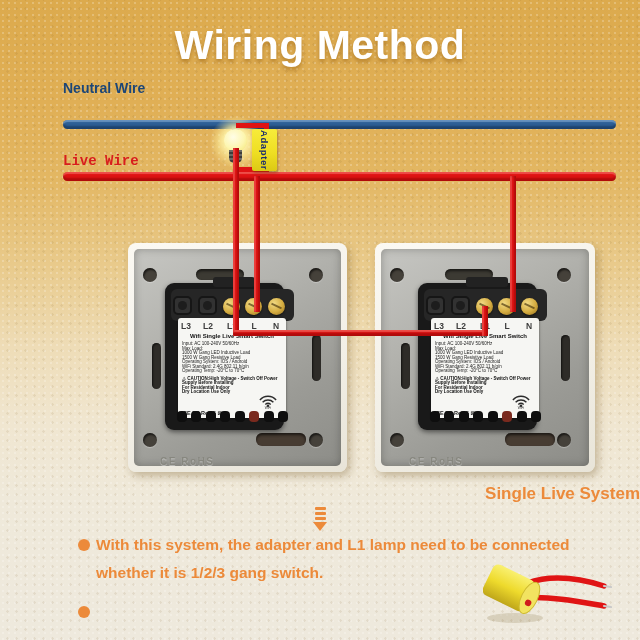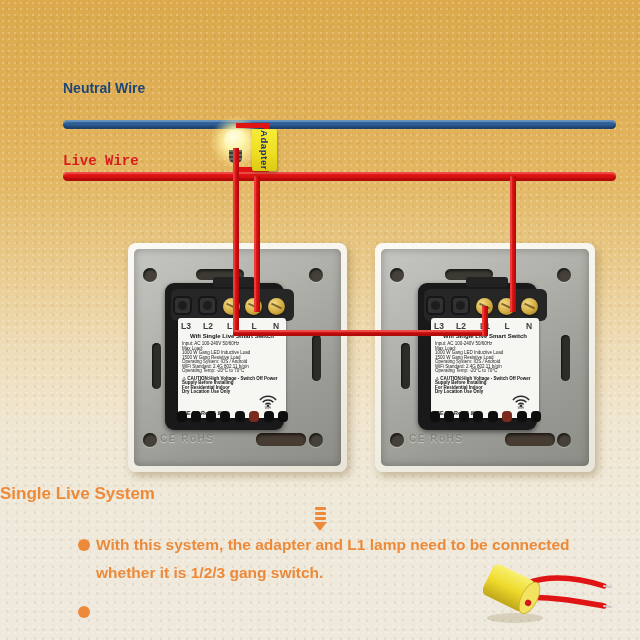--- a/index.html
+++ b/index.html
@@ -61,39 +61,40 @@
   .lab-title{text-align:center;font-size:12px;font-weight:700;color:#111;line-height:13px;}
   .lab-specs{margin-top:4px;padding-left:8px;font-size:9px;line-height:9px;color:#222;}
   .lab-caution{margin-top:6px;padding-left:8px;font-size:9px;line-height:9px;font-weight:700;color:#111;}
   .cert{position:absolute;left:5px;bottom:2px;font-size:11px;font-weight:700;color:#222;
     transform:scale(.5);transform-origin:0 100%;white-space:nowrap;}
   .wifi{position:absolute;right:7px;bottom:5px;}
   .bumps{position:absolute;left:12px;top:128px;width:111px;display:flex;justify-content:space-between;}
   .bump{width:10px;height:11px;border-radius:4px;background:#0e0e0e;}
   .bump.red{background:#7a2a1e;}
   .emboss{position:absolute;font-size:10px;font-weight:700;color:#87877f;letter-spacing:1.5px;
-    text-shadow:0 1px 1px rgba(255,255,255,.45);}
+    text-shadow:0 1px 1px rgba(255,255,255,.45);margin-top:23px;}
   
-  .sys-label{position:absolute;left:0;right:0;top:484px;z-index:10;text-align:left;
+  .sys-label{position:absolute;left:0;right:0;top:484px;z-index:10;text-align:right;
     font-size:17px;font-weight:700;color:#ec8a3a;}
   .arrow{position:absolute;left:320px;top:507px;z-index:10;transform:translateX(-50%);}
   .dash{width:11px;height:2.5px;background:#ec8a3a;margin:0 auto 2.5px auto;border-radius:1px;}
   .tri{width:0;height:0;border-left:7px solid transparent;border-right:7px solid transparent;border-top:9px solid #ec8a3a;margin:0 auto;}
   .bullets{position:absolute;left:78px;top:531px;z-index:10;}
   .bullet{display:flex;margin-bottom:11px;justify-content:space-between;}
   .dot{width:12px;height:12px;border-radius:50%;background:#ec8a3a;margin:8px 6px 0 0;flex:none;}
   .bline{font-size:15.5px;font-weight:700;color:#ec8a3a;line-height:28px;white-space:nowrap;}
   .cap-svg{position:absolute;left:483px;top:556px;z-index:10;}
 </style>
 </head>
 <body>
 
 <div class="canvas">
   <div class="bg"></div>
 
+  <div class="title">Wiring Method</div>
 
   <div class="wire-label" style="left:63px;top:80px;color:#1c4677;">Neutral Wire</div>
   <div class="wire-label" style="left:63px;top:153px;color:#d81d1d;font-family:Liberation Mono, monospace;">Live Wire</div>
 
   <div class="panel" style="left:128px;top:243px;">
     <div class="plate"></div>
     <div class="hole" style="left:15px;top:25px;"></div>
     <div class="hole" style="left:181px;top:25px;"></div>
     <div class="hole" style="left:15px;top:190px;"></div>
     <div class="hole" style="left:181px;top:190px;"></div>

